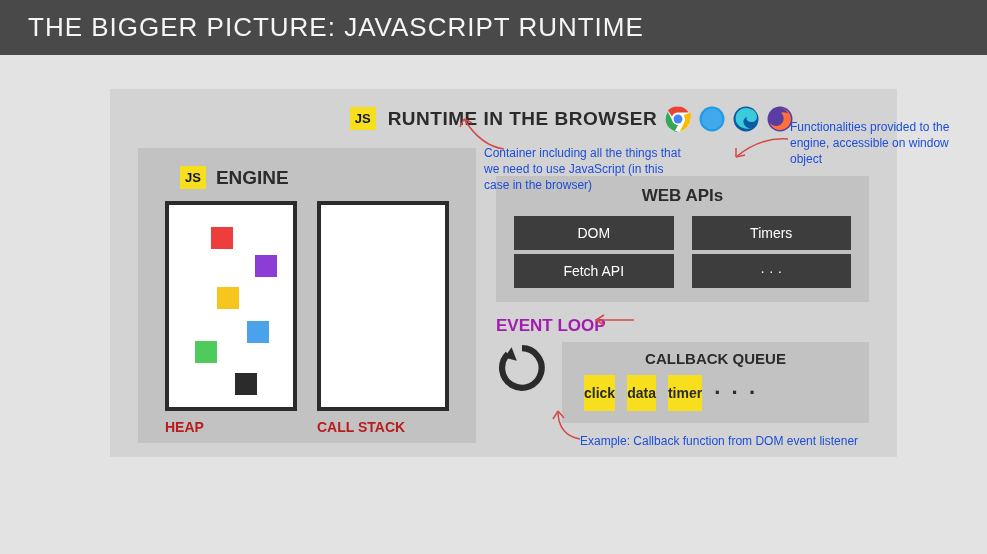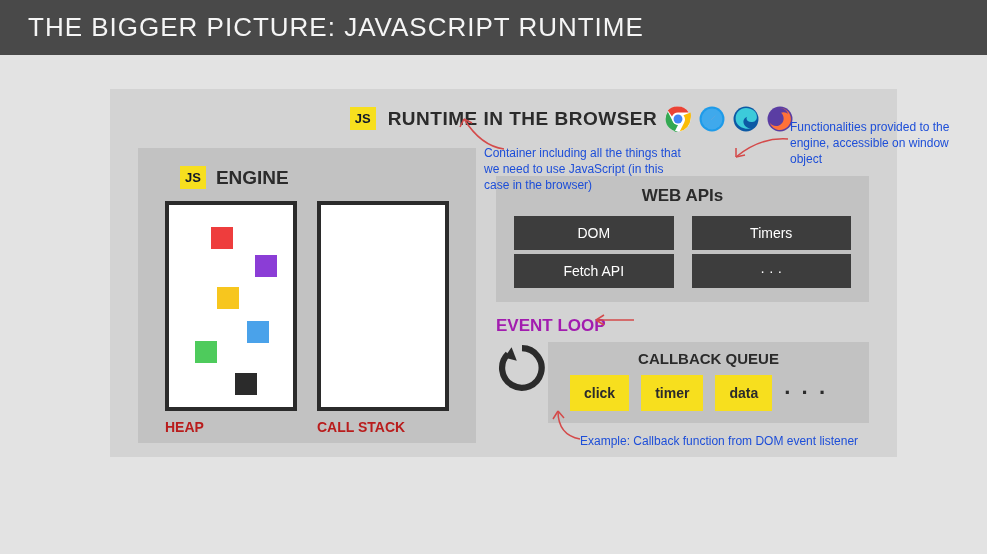--- a/index.html
+++ b/index.html
@@ -26,26 +26,26 @@
 .webapis { background: #c2c2c2; padding: 10px 18px 14px 18px; margin-top: 0; }
 .webapis-title { text-align: center; font-size: 17px; font-weight: bold; color: #2b2b2b; margin-bottom: 10px; font-family: 'Arial Narrow', Arial, sans-serif; font-stretch: condensed; }
 .api-grid { display: grid; grid-template-columns: 1fr 1fr; gap: 4px 18px; }
 .api { background: #3d3d3d; color: #fff; text-align: center; padding: 9px 0; font-size: 14px; font-family: 'Arial Narrow', Arial, sans-serif; font-stretch: condensed; }
 .event-row { display: flex; align-items: center; gap: 10px; margin-top: 14px; }
 .event-title { font-size: 17px; font-weight: bold; color: #a21caf; font-family: 'Arial Narrow', Arial, sans-serif; font-stretch: condensed; }
 .loop-icon { width: 52px; height: 52px; }
 .cbqueue { background: #c2c2c2; padding: 8px 22px 12px 22px; flex: 1; }
 .cbq-title { text-align: center; font-size: 15px; font-weight: bold; color: #2b2b2b; margin-bottom: 8px; font-family: 'Arial Narrow', Arial, sans-serif; font-stretch: condensed; }
 .cb-items { display: flex; gap: 12px; align-items: center; }
-.cb { background: #f7df1e; text-align: center; padding: 10px 14px; font-size: 14px; font-weight: bold; color: #2b2b2b; font-family: 'Arial Narrow', Arial, sans-serif; font-stretch: condensed; }
+.cb { background: #f7df1e; text-align: center; padding: 10px 0; font-size: 14px; font-weight: bold; color: #2b2b2b; font-family: 'Arial Narrow', Arial, sans-serif; font-stretch: condensed; }
 .dots { font-size: 22px; font-weight: bold; letter-spacing: 2px; color: #2b2b2b; }
 .anno { position: absolute; color: #1d4ed8; font-size: 12px; line-height: 1.35; font-family: 'Arial Narrow', Arial, sans-serif; font-stretch: condensed; }
 .arrow { position: absolute; }
 .arrow svg { overflow: visible; }
-.cb-lower { display: flex; margin-top: 6px; align-items: flex-start; }
+.cb-lower { display: flex; gap: 14px; margin-top: 6px; align-items: flex-start; }
 </style>
 </head>
 <body>
 
 <div class="header">
   <span>THE BIGGER PICTURE: JAVASCRIPT RUNTIME</span>
 </div>
 
 <div class="canvas">
   <div class="container">
@@ -121,22 +121,22 @@
           <span class="loop-icon">
             <svg viewBox="0 0 100 100">
                 <path d="M50 12 a38 38 0 1 1 -27 11" fill="none" stroke="#2b2b2b" stroke-width="12"></path>
                 <path d="M16 30 L30 10 L40 36 Z" fill="#2b2b2b"></path>
               </svg>
           </span>
           <div class="cbqueue">
             <div class="cbq-title">CALLBACK QUEUE</div>
             <div class="cb-items">
               <div class="cb">click</div>
+              <div class="cb">data</div>
               <div class="cb">timer</div>
-              <div class="cb">data</div>
               <span class="dots">· · ·</span>
             </div>
           </div>
         </div>
       </div>
     </div>
 
     <div class="anno" style="top:56px; left:374px; width:200px;">Container including all the things that we need to use JavaScript (in this case in the browser)</div>
     <div class="arrow" style="top:22px; left:346px;"><svg width="50" height="40">
           <path d="M48 38 Q 25 35 8 8" fill="none" stroke="#d44a4a" stroke-width="1.5"></path>

